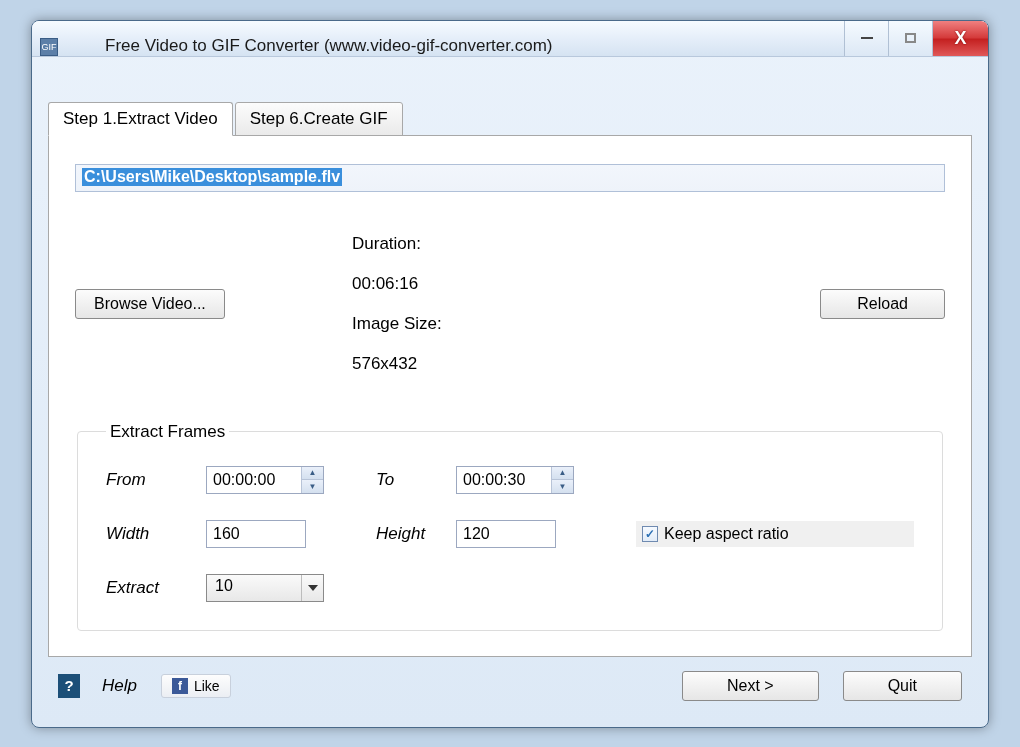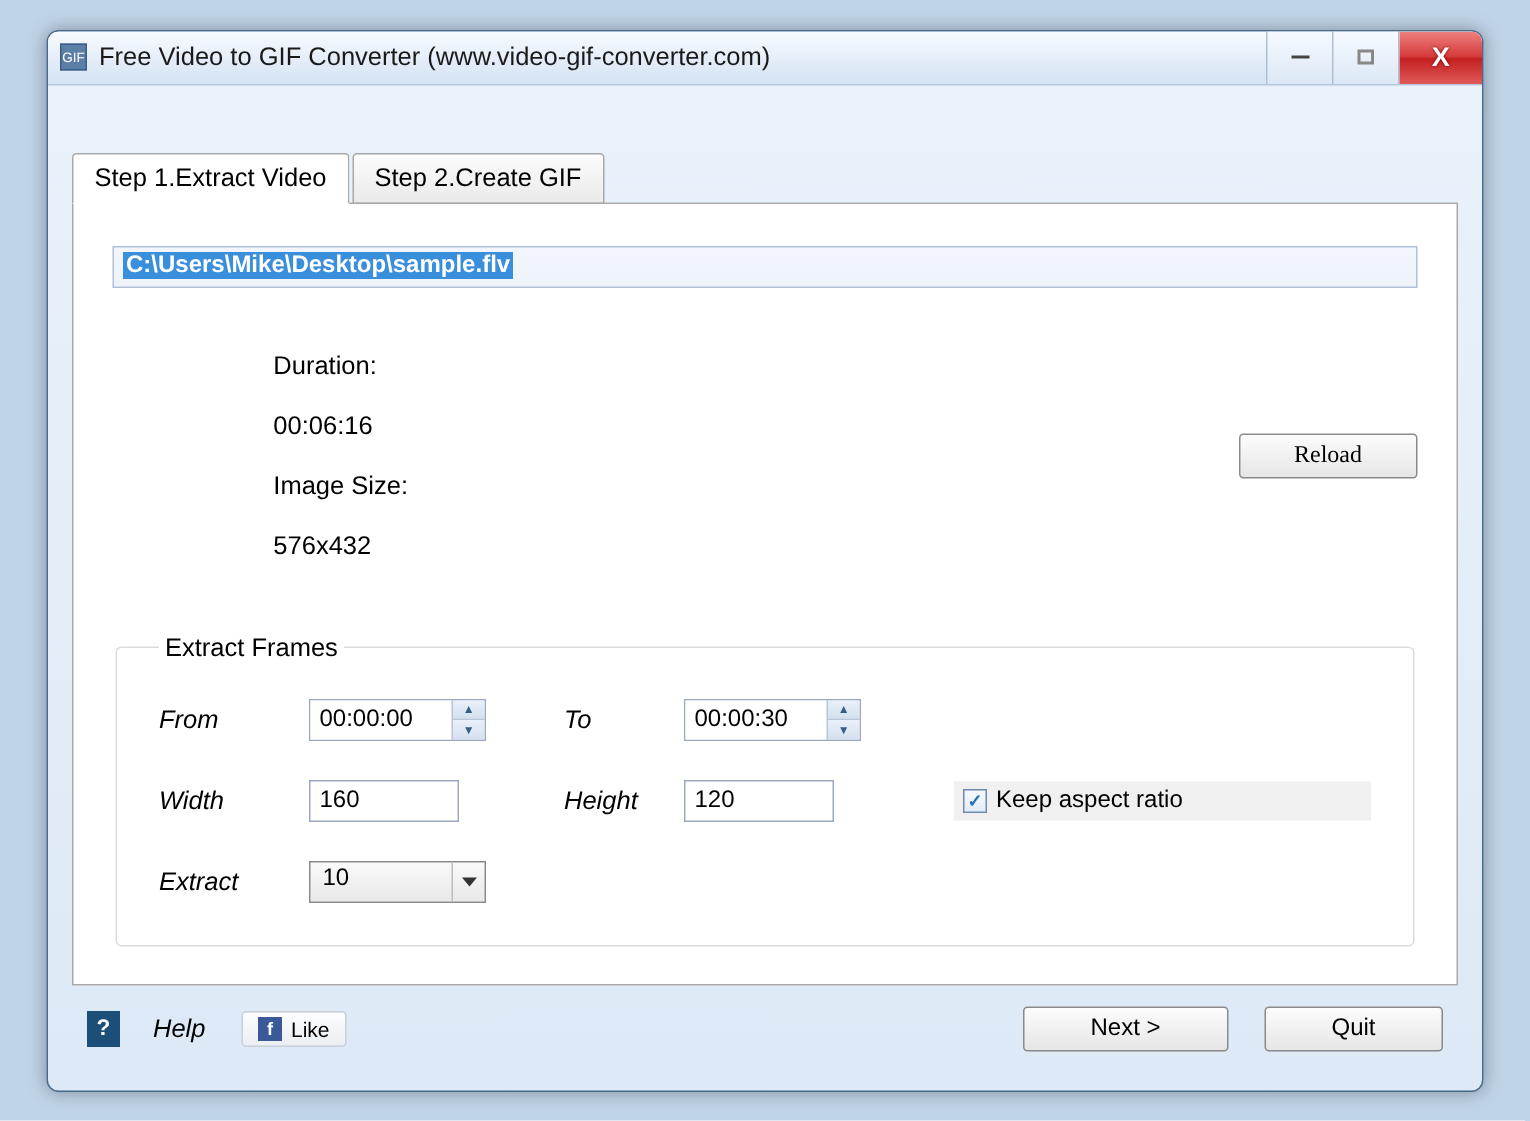--- a/index.html
+++ b/index.html
@@ -22,24 +22,25 @@
     border: 1px solid #4a6a8a;
     border-radius: 8px;
     box-shadow: 0 0 12px rgba(0,0,0,.35);
     display: flex;
     flex-direction: column;
     overflow: hidden;
   }
   .titlebar {
     height: 36px;
     display: flex;
-    align-items: center;
+    align-items: flex-end;
     padding: 0 0 0 8px;
     background: linear-gradient(#f6fbff, #e5eef9 50%, #d5e3f2);
     border-bottom: 1px solid #b8c8dc;
+    gap: 39px;
   }
   .app-icon {
     width: 18px; height: 18px;
     margin-right: 8px;
     background: #5c7fa8;
     border: 1px solid #3a5d86;
     font-size: 9px;
     display: flex; align-items: center; justify-content: center;
     color: #fff;
   }
@@ -254,40 +255,41 @@
         </div>
       <div class="wbtn close">
           <span>X</span>
         </div>
     </div>
   </div>
 
   <div class="content">
     <div class="tabs">
       <div class="tab active">Step 1.Extract Video</div>
-      <div class="tab">Step 2.Create GIF</div>
+      <div class="tab">Step 6.Create GIF</div>
     </div>
     <div class="tabpanel">
 
       <div class="path-input">
         <span class="path-inner">C:\Users\Mike\Desktop\sample.flv</span>
       </div>
 
       <div class="row1">
+        <button class="btn">Browse Video...</button>
         <div class="info-text" style="margin-left:60px;">
           <span>Duration:</span>
           <span> </span>
           <span>00:06:16</span>
           <span>    </span>
           <span>Image Size:</span>
           <span> </span>
           <span>576x432</span>
         </div>
         <div class="spacer"></div>
-        <button class="btn" style="padding-left:36px;padding-right:36px;font-family:Liberation Serif, serif;">Reload</button>
+        <button class="btn" style="padding-left:36px;padding-right:36px;">Reload</button>
       </div>
 
       <fieldset class="group">
         <legend>Extract Frames</legend>
 
         <div class="grid">
           <div class="lbl">From</div>
           <div class="spin">
             <input value="00:00:00" style="">
             <div class="spinbtns">

